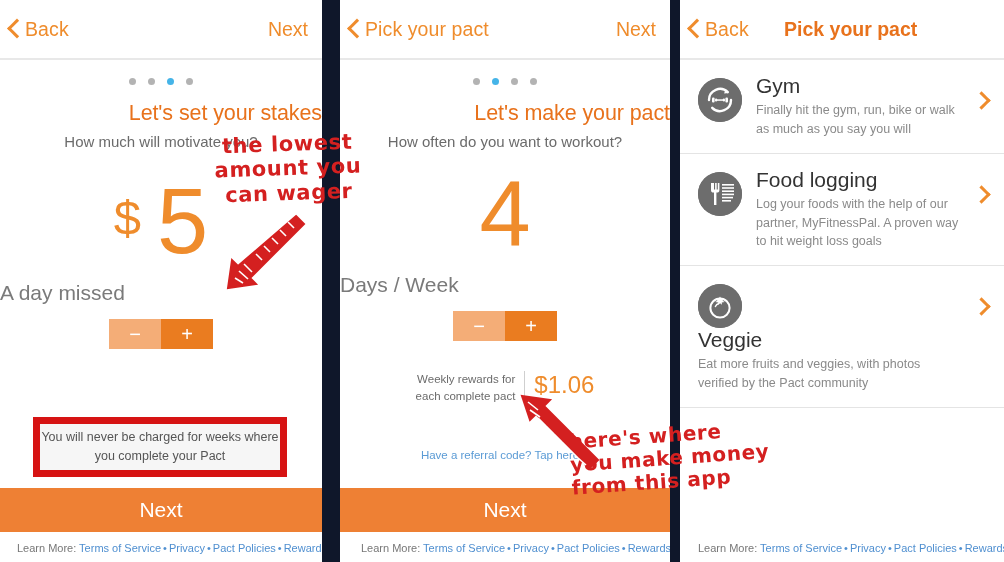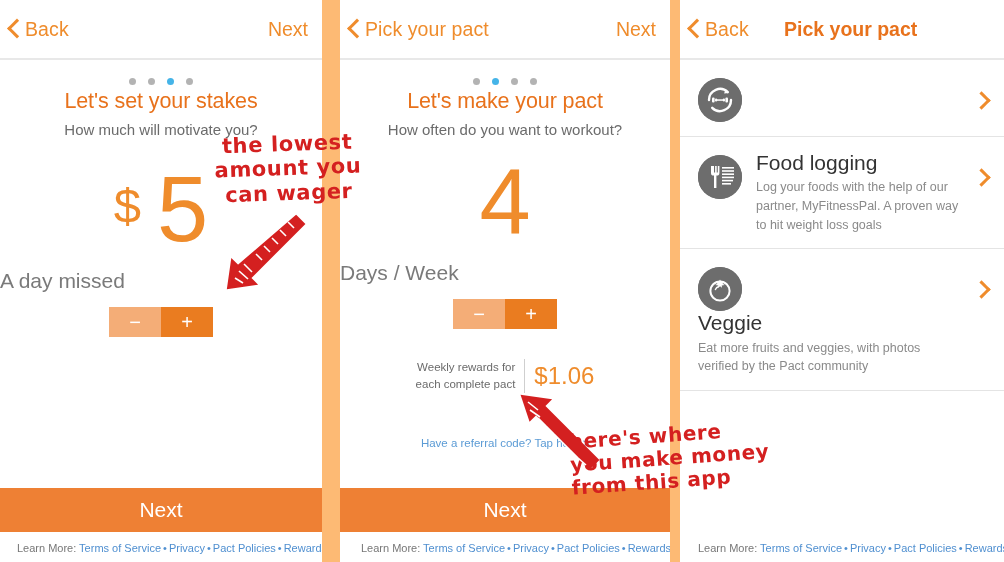--- a/index.html
+++ b/index.html
@@ -2,21 +2,21 @@
 <html><head>
 <meta charset="utf-8">
 <style>
   * { box-sizing: border-box; margin: 0; padding: 0; }
   html, body {
     width: 1004px; height: 562px;
     background: #ffffff;
     font-family: "Liberation Sans", sans-serif;
     overflow: hidden;
   }
-  #root { position: relative; width: 1004px; height: 562px; background:#fdba74; }
+  #root { position: relative; width: 1004px; height: 562px; background:#0f172a; }
 
   .panel { position: absolute; top: 0; height: 562px; background: #fff; overflow: hidden; }
   #panel1 { left: 0;   width: 322px; }
   #panel2 { left: 340; width: 330px; }
   #panel2 { left: 340px; }
   #panel3 { left: 680px; width: 324px; }
 
   
   .navbar {
     position: relative;
@@ -53,22 +53,22 @@
     font-size: 19.5px; color: #e8721c; font-weight: bold;
   }
 
   
   .dots { display: flex; justify-content: center; gap: 12px; margin-top: 18px; }
   .dot { width: 7px; height: 7px; border-radius: 50%; background: #b3b3b3; }
   .dot.active { background: #45b4e8; }
 
   
   .h-title {
-    text-align: center; color: #e8721c;
-    font-size: 21.5px; margin-top: 4px; letter-spacing: -.1px;
+    text-align: right; color: #e8721c;
+    font-size: 21.5px; margin-top: 16px; letter-spacing: -.1px;
   }
   .h-sub {
     text-align: center; color: #6b6b6b;
     font-size: 15px; margin-top: 7px;
   }
 
   
   .value-row {
     display: flex; align-items: flex-start; justify-content: center;
     color: #ef8c2c; margin-top: 28px;
@@ -87,21 +87,21 @@
   }
   .step-btn {
     flex: 1; display: flex; align-items: center; justify-content: center;
     color: #fff; font-size: 20px; line-height: 1; user-select: none;
   }
   .step-minus { background: #f4ad77; }
   .step-plus  { background: #ea7c20; }
 
   
   .rewards {
-    display: flex; align-items: center; justify-content: center;
+    display: flex; justify-content: center;
     margin-top: 30px;
   }
   .rewards-label {
     text-align: right; font-size: 11.5px; color: #6b6b6b;
     line-height: 1.45; padding-right: 9px; border-right: 1px solid #cfcfcf;
   }
   .rewards-amount { font-size: 24px; color: #ef8c2c; padding-left: 9px; }
 
   .referral {
     text-align: center; color: #5b9bd5; font-size: 11.5px;
@@ -217,20 +217,25 @@
       <span class="dollar">$</span>
       <span class="bignum">5</span>
     </div>
     <div class="value-caption">A day missed</div>
 
     <div class="stepper">
       <div class="step-btn step-minus">−</div>
       <div class="step-btn step-plus">+</div>
     </div>
 
+    <div class="callout-wrap">
+      <div class="callout-inner">
+        <div class="callout-text">You will never be charged for weeks where you complete your Pact</div>
+      </div>
+    </div>
 
     <div class="next-btn">Next</div>
 
     <div class="footer">
       <span>Learn More:</span>
       <a href="#">Terms of Service</a><span class="sep">•</span><a href="#">Privacy</a><span class="sep">•</span><a href="#">Pact Policies</a><span class="sep">•</span><a href="#">Rewards</a>
     </div>
   </div>
 
   <div class="panel" id="panel2">
@@ -297,20 +302,24 @@
             <circle cx="22" cy="22" r="22" fill="#6d6d6d"></circle>
             <path d="M11 22a11 11 0 0 1 18.8-7.8" stroke="#fff" stroke-width="2.4" fill="none" stroke-linecap="round"></path>
             <path d="M33 22a11 11 0 0 1-18.8 7.8" stroke="#fff" stroke-width="2.4" fill="none" stroke-linecap="round"></path>
             <path d="M27.5 11.5l3.2 3.4-4.6.6z" fill="#fff"></path>
             <rect x="14" y="19.6" width="2.6" height="4.8" rx="1" fill="#fff"></rect>
             <rect x="17" y="20.6" width="2.2" height="2.8" rx="1" fill="#fff"></rect>
             <rect x="19" y="21.3" width="6" height="1.5" fill="#fff"></rect>
             <rect x="24.8" y="20.6" width="2.2" height="2.8" rx="1" fill="#fff"></rect>
             <rect x="27.4" y="19.6" width="2.6" height="4.8" rx="1" fill="#fff"></rect>
           </svg>
+        </div>
+        <div class="ptext">
+          <div class="ptitle">Gym</div>
+          <div class="pdesc">Finally hit the gym, run, bike or walk as much as you say you will</div>
         </div>
         <span class="chev-right"></span>
       </div>
 
       <div class="prow">
         <div class="picon">
           <svg width="44" height="44" viewBox="0 0 44 44">
             <circle cx="22" cy="22" r="22" fill="#6d6d6d"></circle>
             <path d="M13 11v7a2.6 2.6 0 0 0 2.6 2.6h.4V33h2.4V20.6h.4A2.6 2.6 0 0 0 21.4 18v-7h-1.6v6.4h-1.1V11h-1.6v6.4h-1.1V11z" fill="#fff"></path>
             <g fill="#fff">

